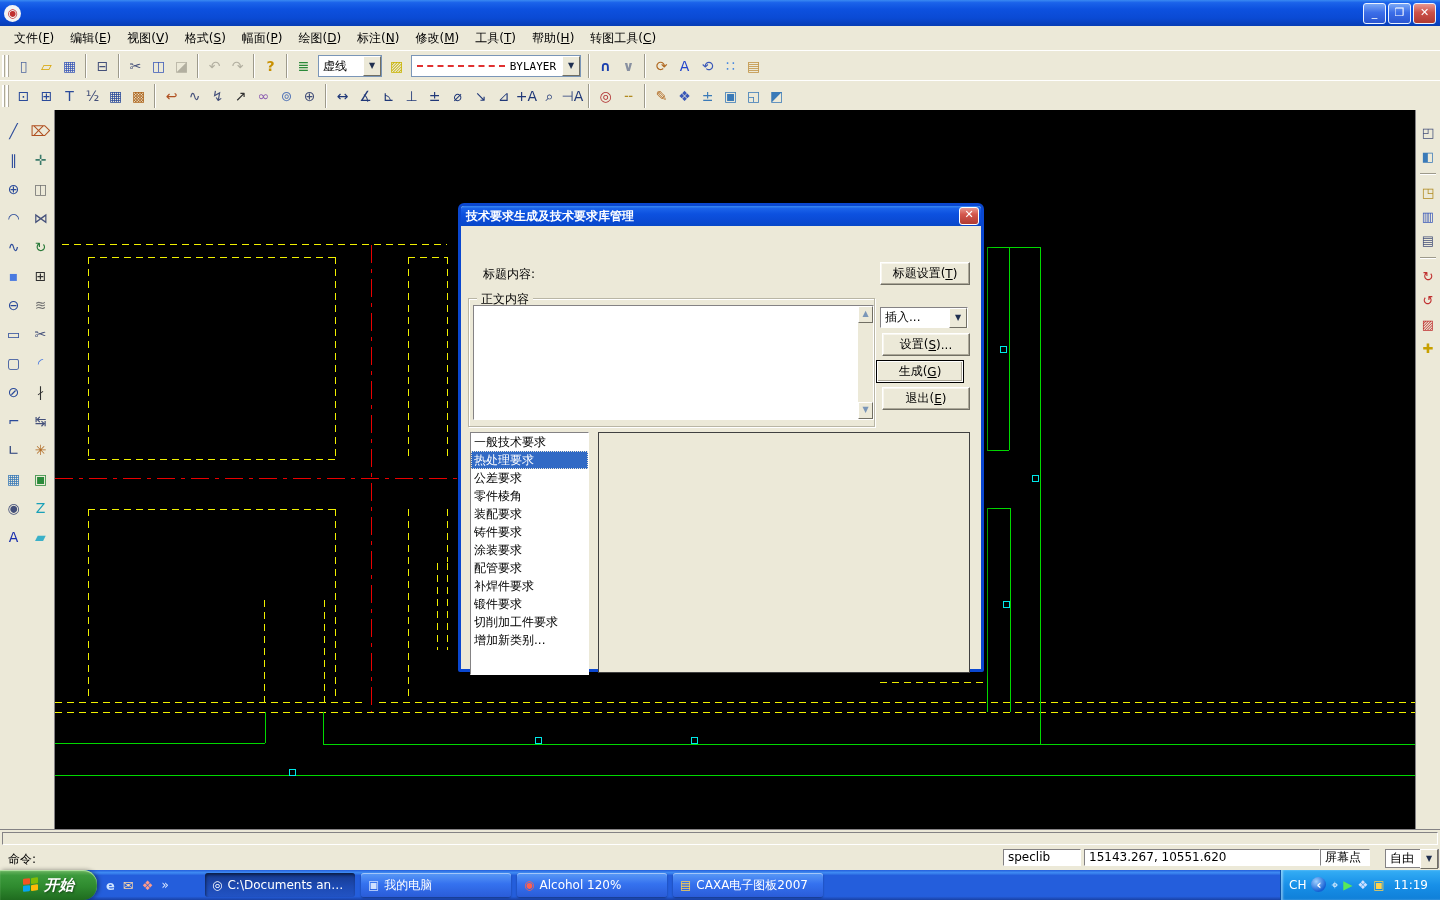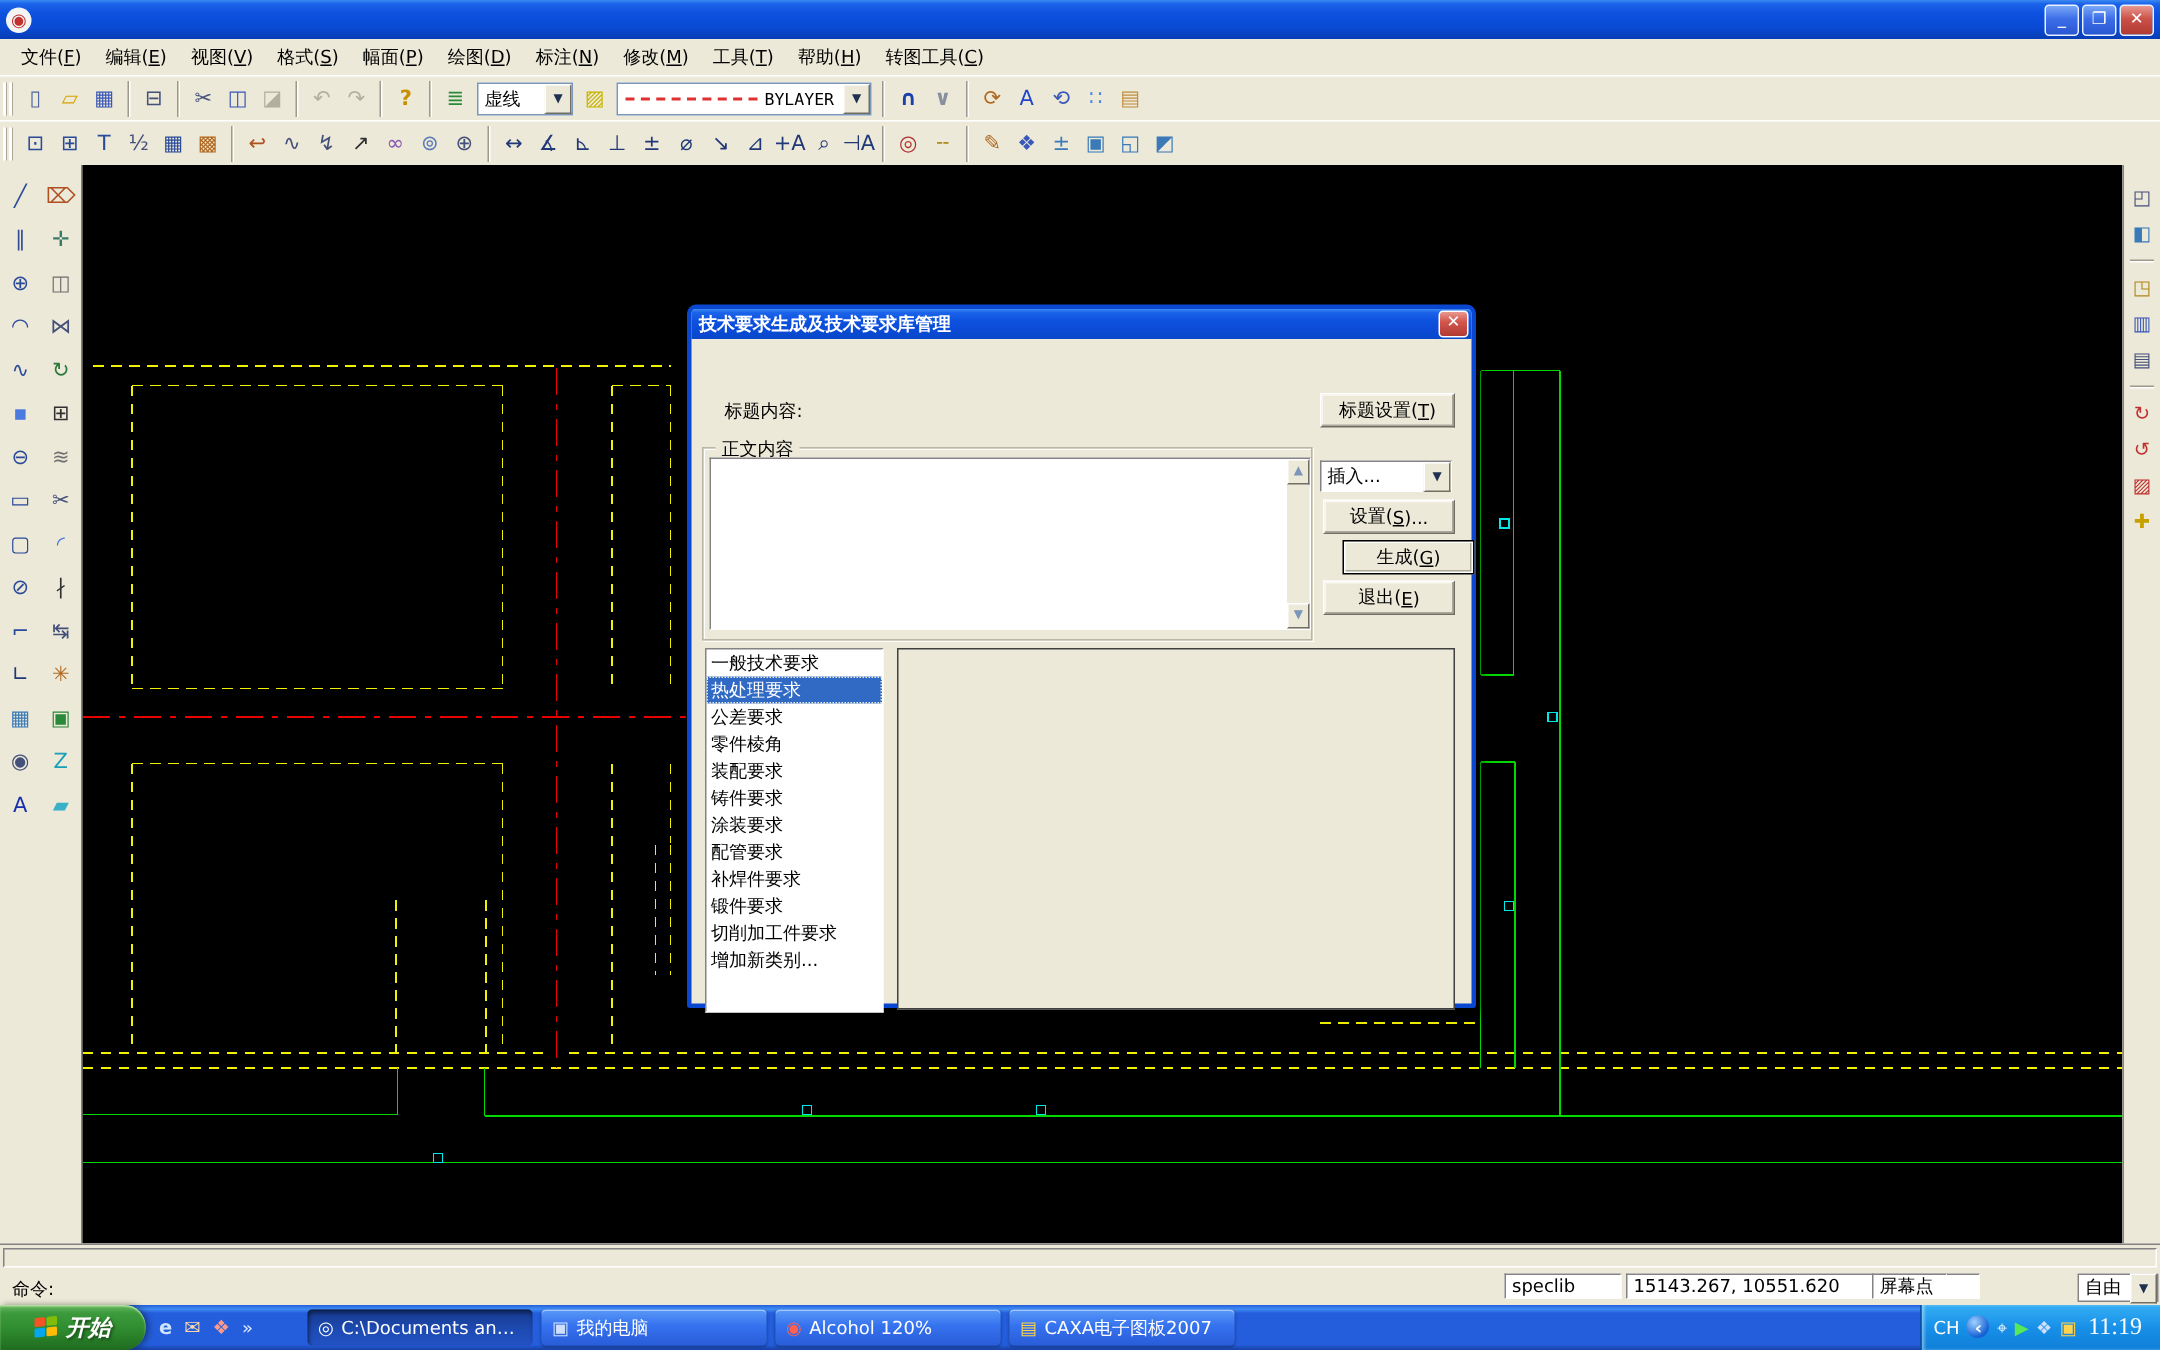--- a/index.html
+++ b/index.html
@@ -125,21 +125,21 @@
     box-shadow:inset 1px 2px 3px rgba(0,0,0,.5);}
   .task .tico{font-size:12px;}
   .task .tlabel{overflow:hidden;text-overflow:ellipsis;}
   .tray{position:absolute;left:1280px;top:0;width:160px;height:30px;
     background:linear-gradient(180deg,#35aef5 0%,#1890e8 50%,#0f7fd8 100%);
     border-left:1px solid #0a4fa8;box-shadow:inset 2px 0 2px rgba(255,255,255,.4);
     display:flex;align-items:center;gap:5px;padding-left:8px;box-sizing:border-box;color:#fff;}
   .tray-ico{font-size:12px;line-height:16px;}
   .tray [data-name="language-bar-icon"]{width:15px;height:15px;border-radius:50%;
     background:radial-gradient(circle at 35% 30%,#9fd0ff,#1560d4 70%);text-align:center;font-weight:bold;}
-  .tray-time{margin-left:auto;margin-right:12px;font-size:16px;font-family:Liberation Serif, serif;}
+  .tray-time{margin-left:auto;margin-right:12px;font-size:12px;}
 </style>
 </head>
 <body>
 
 <div class="screen" data-name="caxa-application-window">
 
   <div class="titlebar" data-name="window-titlebar">
     <span class="app-icon" data-name="caxa-app-icon">◉</span>
     <span class="win-btns">
       <span class="win-btn" data-name="minimize-button">_</span>
@@ -420,21 +420,21 @@
       <span class="dd" style="left:419px;top:81px;width:86px;height:19px" data-name="insert-combo">
         <span class="cval">插入...</span>
         <span class="arrow-btn" data-name="insert-combo-arrow-icon">▼</span>
       </span>
 
       <span class="bevel-btn" style="left:421px;top:107px;width:86px;height:21px" data-name="settings-button">
         <span>设置(</span>
           <u>S</u>
           <span>)...</span>
       </span>
-      <span class="bevel-btn default" style="left:434px;top:134px;width:86px;height:21px" data-name="generate-button">
+      <span class="bevel-btn default" style="left:415px;top:134px;width:86px;height:21px" data-name="generate-button">
         <span>生成(</span>
           <u>G</u>
           <span>)</span>
       </span>
       <span class="bevel-btn" style="left:421px;top:161px;width:86px;height:21px" data-name="exit-button">
         <span>退出(</span>
           <u>E</u>
           <span>)</span>
       </span>
 
@@ -457,21 +457,21 @@
     </div>
   </div>
 
   <div class="cmd-strip" data-name="command-input-strip">
       <div class="inner"></div>
     </div>
   <div class="statusrow" data-name="status-bar">
     <span class="cmd-label" data-name="command-prompt-label">命令:</span>
     <span class="status-field" style="left:1003px;width:68px" data-name="active-lib-field">speclib</span>
     <span class="status-field" style="left:1084px;width:226px" data-name="coordinates-field">15143.267, 10551.620</span>
-    <span class="status-field" style="left:1248px;width:40px" data-name="point-mode-field">屏幕点</span>
+    <span class="status-field" style="left:1320px;width:40px" data-name="point-mode-field">屏幕点</span>
     <span class="mode-combo" style="left:1385px;width:52px" data-name="tracking-mode-combo">
       <span class="cval" style="flex:1;padding:0 4px">自由</span>
       <span class="arrow-btn" data-name="tracking-combo-arrow-icon">▼</span>
     </span>
   </div>
 
   <div class="taskbar" data-name="taskbar">
     <div class="startbtn" data-name="start-button">
       <span class="winflag" data-name="windows-logo-icon">
         <span style="background:#f35325"></span>

